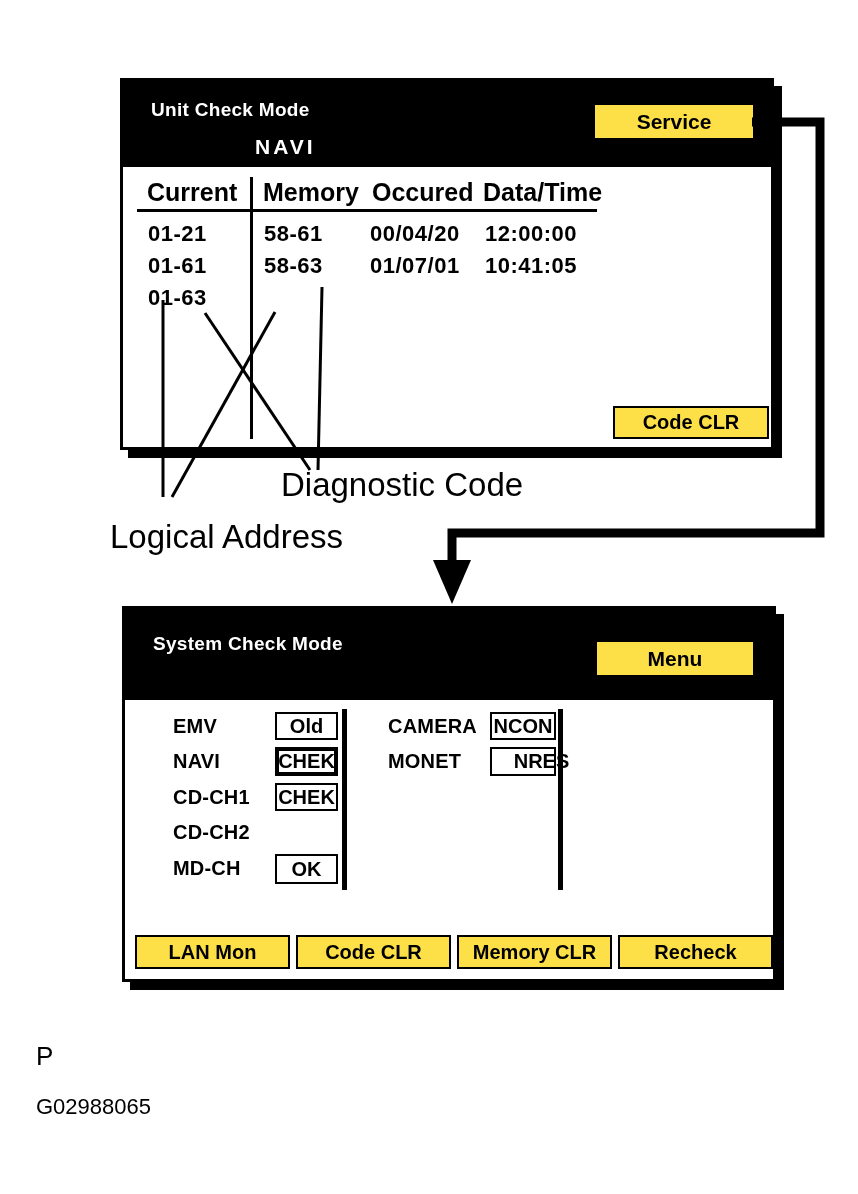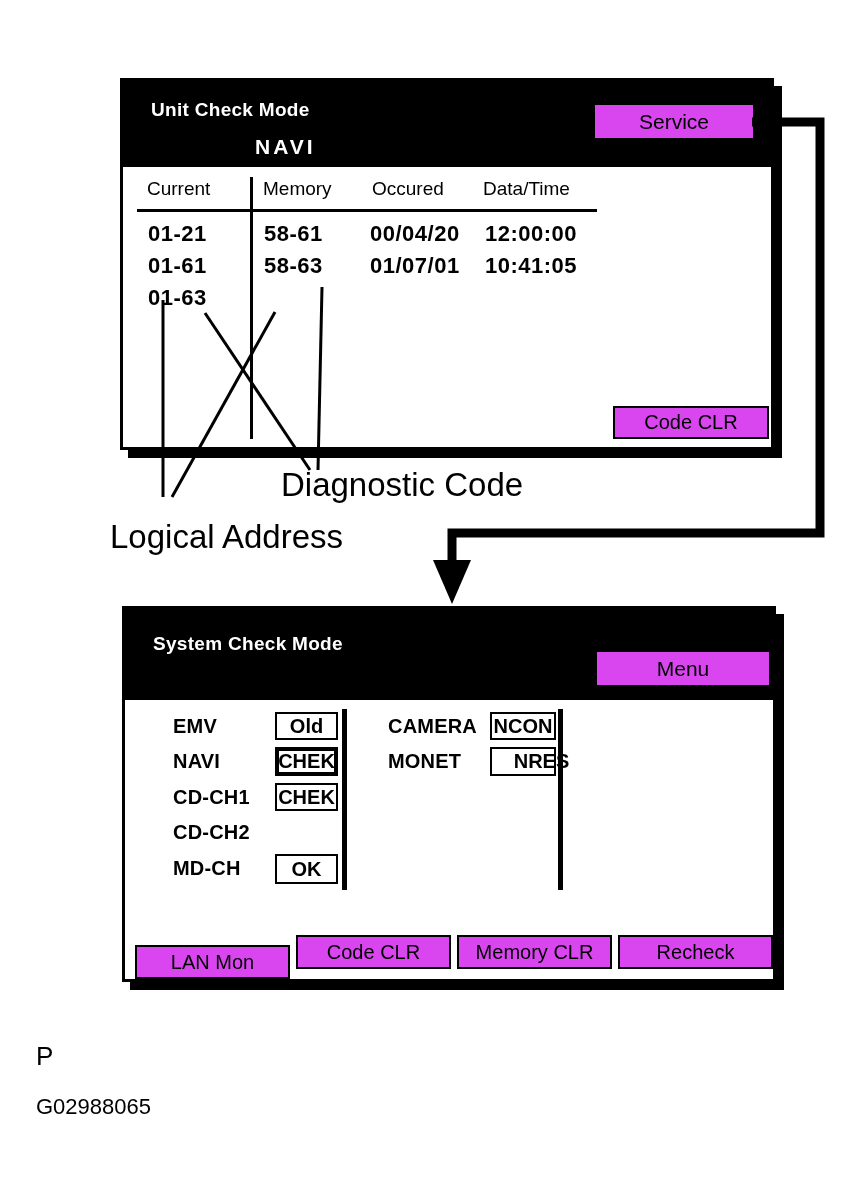--- a/index.html
+++ b/index.html
@@ -51,41 +51,41 @@
     color: #ffffff;
     font-weight: bold;
     font-size: 21px;
     letter-spacing: 3px;
     white-space: nowrap;
   }
 
   
   .btn {
     position: absolute;
-    background: #d946ef;
+    background: #fde047;
     border: 2px solid #000000;
     box-sizing: border-box;
     display: flex;
     align-items: center;
     justify-content: center;
-    font-weight: normal;
+    font-weight: bold;
     font-size: 20px;
     color: #000000;
     white-space: nowrap;
   }
   .btn.header-btn {
     border: none;
     font-size: 21px;
   }
 
   
   .tbl-head {
     position: absolute;
-    font-weight: normal;
-    font-size: 19px;
+    font-weight: bold;
+    font-size: 25px;
     white-space: nowrap;
   }
   .tbl-cell {
     position: absolute;
     font-weight: bold;
     font-size: 22px;
     white-space: nowrap;
     letter-spacing: 0.5px;
   }
   .rule-h {
@@ -198,21 +198,21 @@
   </div>
 
   <div class="panel-shadow" style="left:130px; top:614px; width:654px; height:376px;"></div>
 
   <div class="panel" style="left:122px; top:606px; width:654px; height:376px;">
 
     <div class="panel-header" style="height:91px;"></div>
 
     <div class="panel-title" style="left:28px; top:24px;">System Check Mode</div>
 
-    <div class="btn header-btn" style="left:472px; top:43px; width:172px; height:33px;text-align:right;">Menu</div>
+    <div class="btn header-btn" style="left:472px; top:33px; width:156px; height:33px;text-align:right;">Menu</div>
 
     <div class="rule-v" style="left:217px; top:100px; height:181px; width:5px;"></div>
     <div class="rule-v" style="left:433px; top:100px; height:181px; width:5px;"></div>
 
     <div class="sys-label" style="left:17px; top:106px;">EMV</div>
     <div class="sys-label" style="left:17px; top:141px;">NAVI</div>
     <div class="sys-label" style="left:17px; top:177px;">CD-CH1</div>
     <div class="sys-label" style="left:17px; top:212px;">CD-CH2</div>
     <div class="sys-label" style="left:17px; top:248px;">MD-CH</div>
 
@@ -220,21 +220,21 @@
     <div class="badge thick" style="left:150px; top:138px; width:63px; height:29px;">CHEK</div>
     <div class="badge" style="left:150px; top:174px; width:63px; height:28px;">CHEK</div>
     <div class="badge" style="left:150px; top:245px; width:63px; height:30px;">OK</div>
 
     <div class="sys-label" style="left:232px; top:106px;">CAMERA</div>
     <div class="sys-label" style="left:232px; top:141px;">MONET</div>
 
     <div class="badge" style="left:365px; top:103px; width:66px; height:28px;">NCON</div>
     <div class="badge" style="left:365px; top:138px; width:66px; height:29px;padding-left:37px;">NRES</div>
 
-    <div class="btn" style="left:10px; top:336px; width:155px; height:34px;">LAN Mon</div>
+    <div class="btn" style="left:10px; top:326px; width:155px; height:34px;">LAN Mon</div>
     <div class="btn" style="left:171px; top:326px; width:155px; height:34px;">Code CLR</div>
     <div class="btn" style="left:332px; top:326px; width:155px; height:34px;">Memory CLR</div>
     <div class="btn" style="left:493px; top:326px; width:155px; height:34px;">Recheck</div>
   </div>
 
   <div class="annot" style="left:281px; top:466px;">Diagnostic Code</div>
 
   <div class="annot" style="left:110px; top:518px;">Logical Address</div>
 
   <svg id="overlay" viewBox="0 0 858 1194" xmlns="http://www.w3.org/2000/svg">

